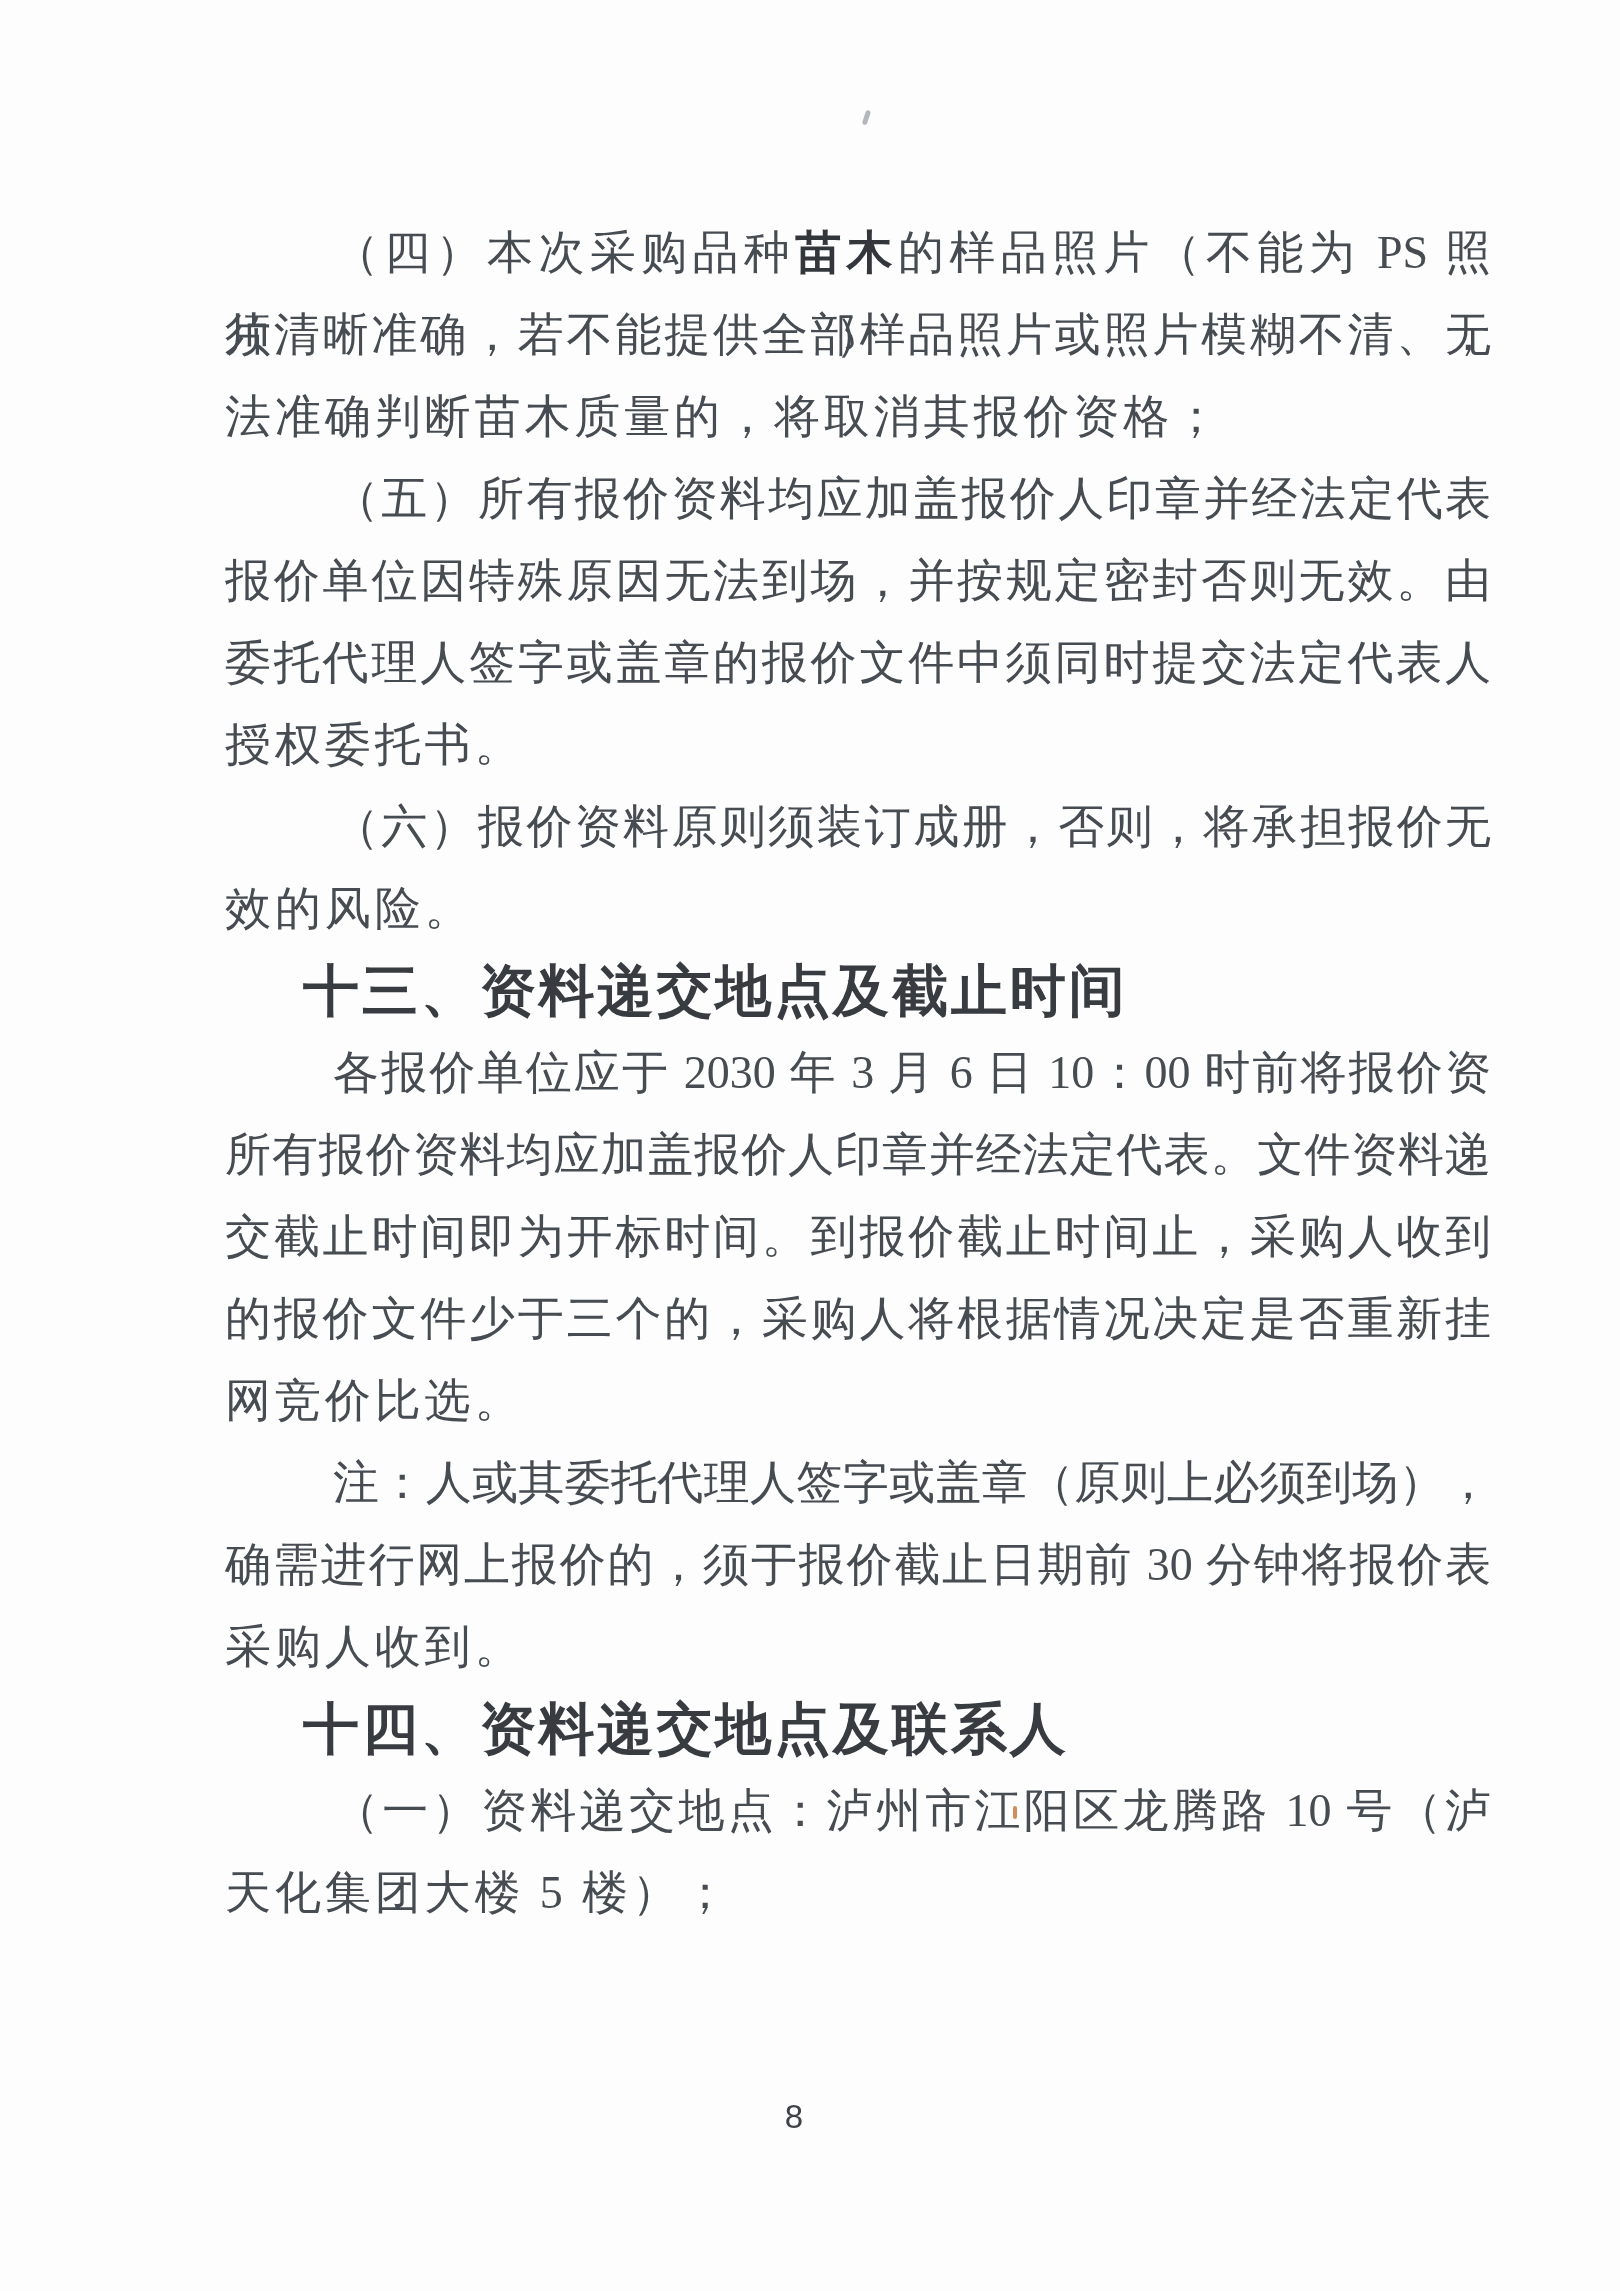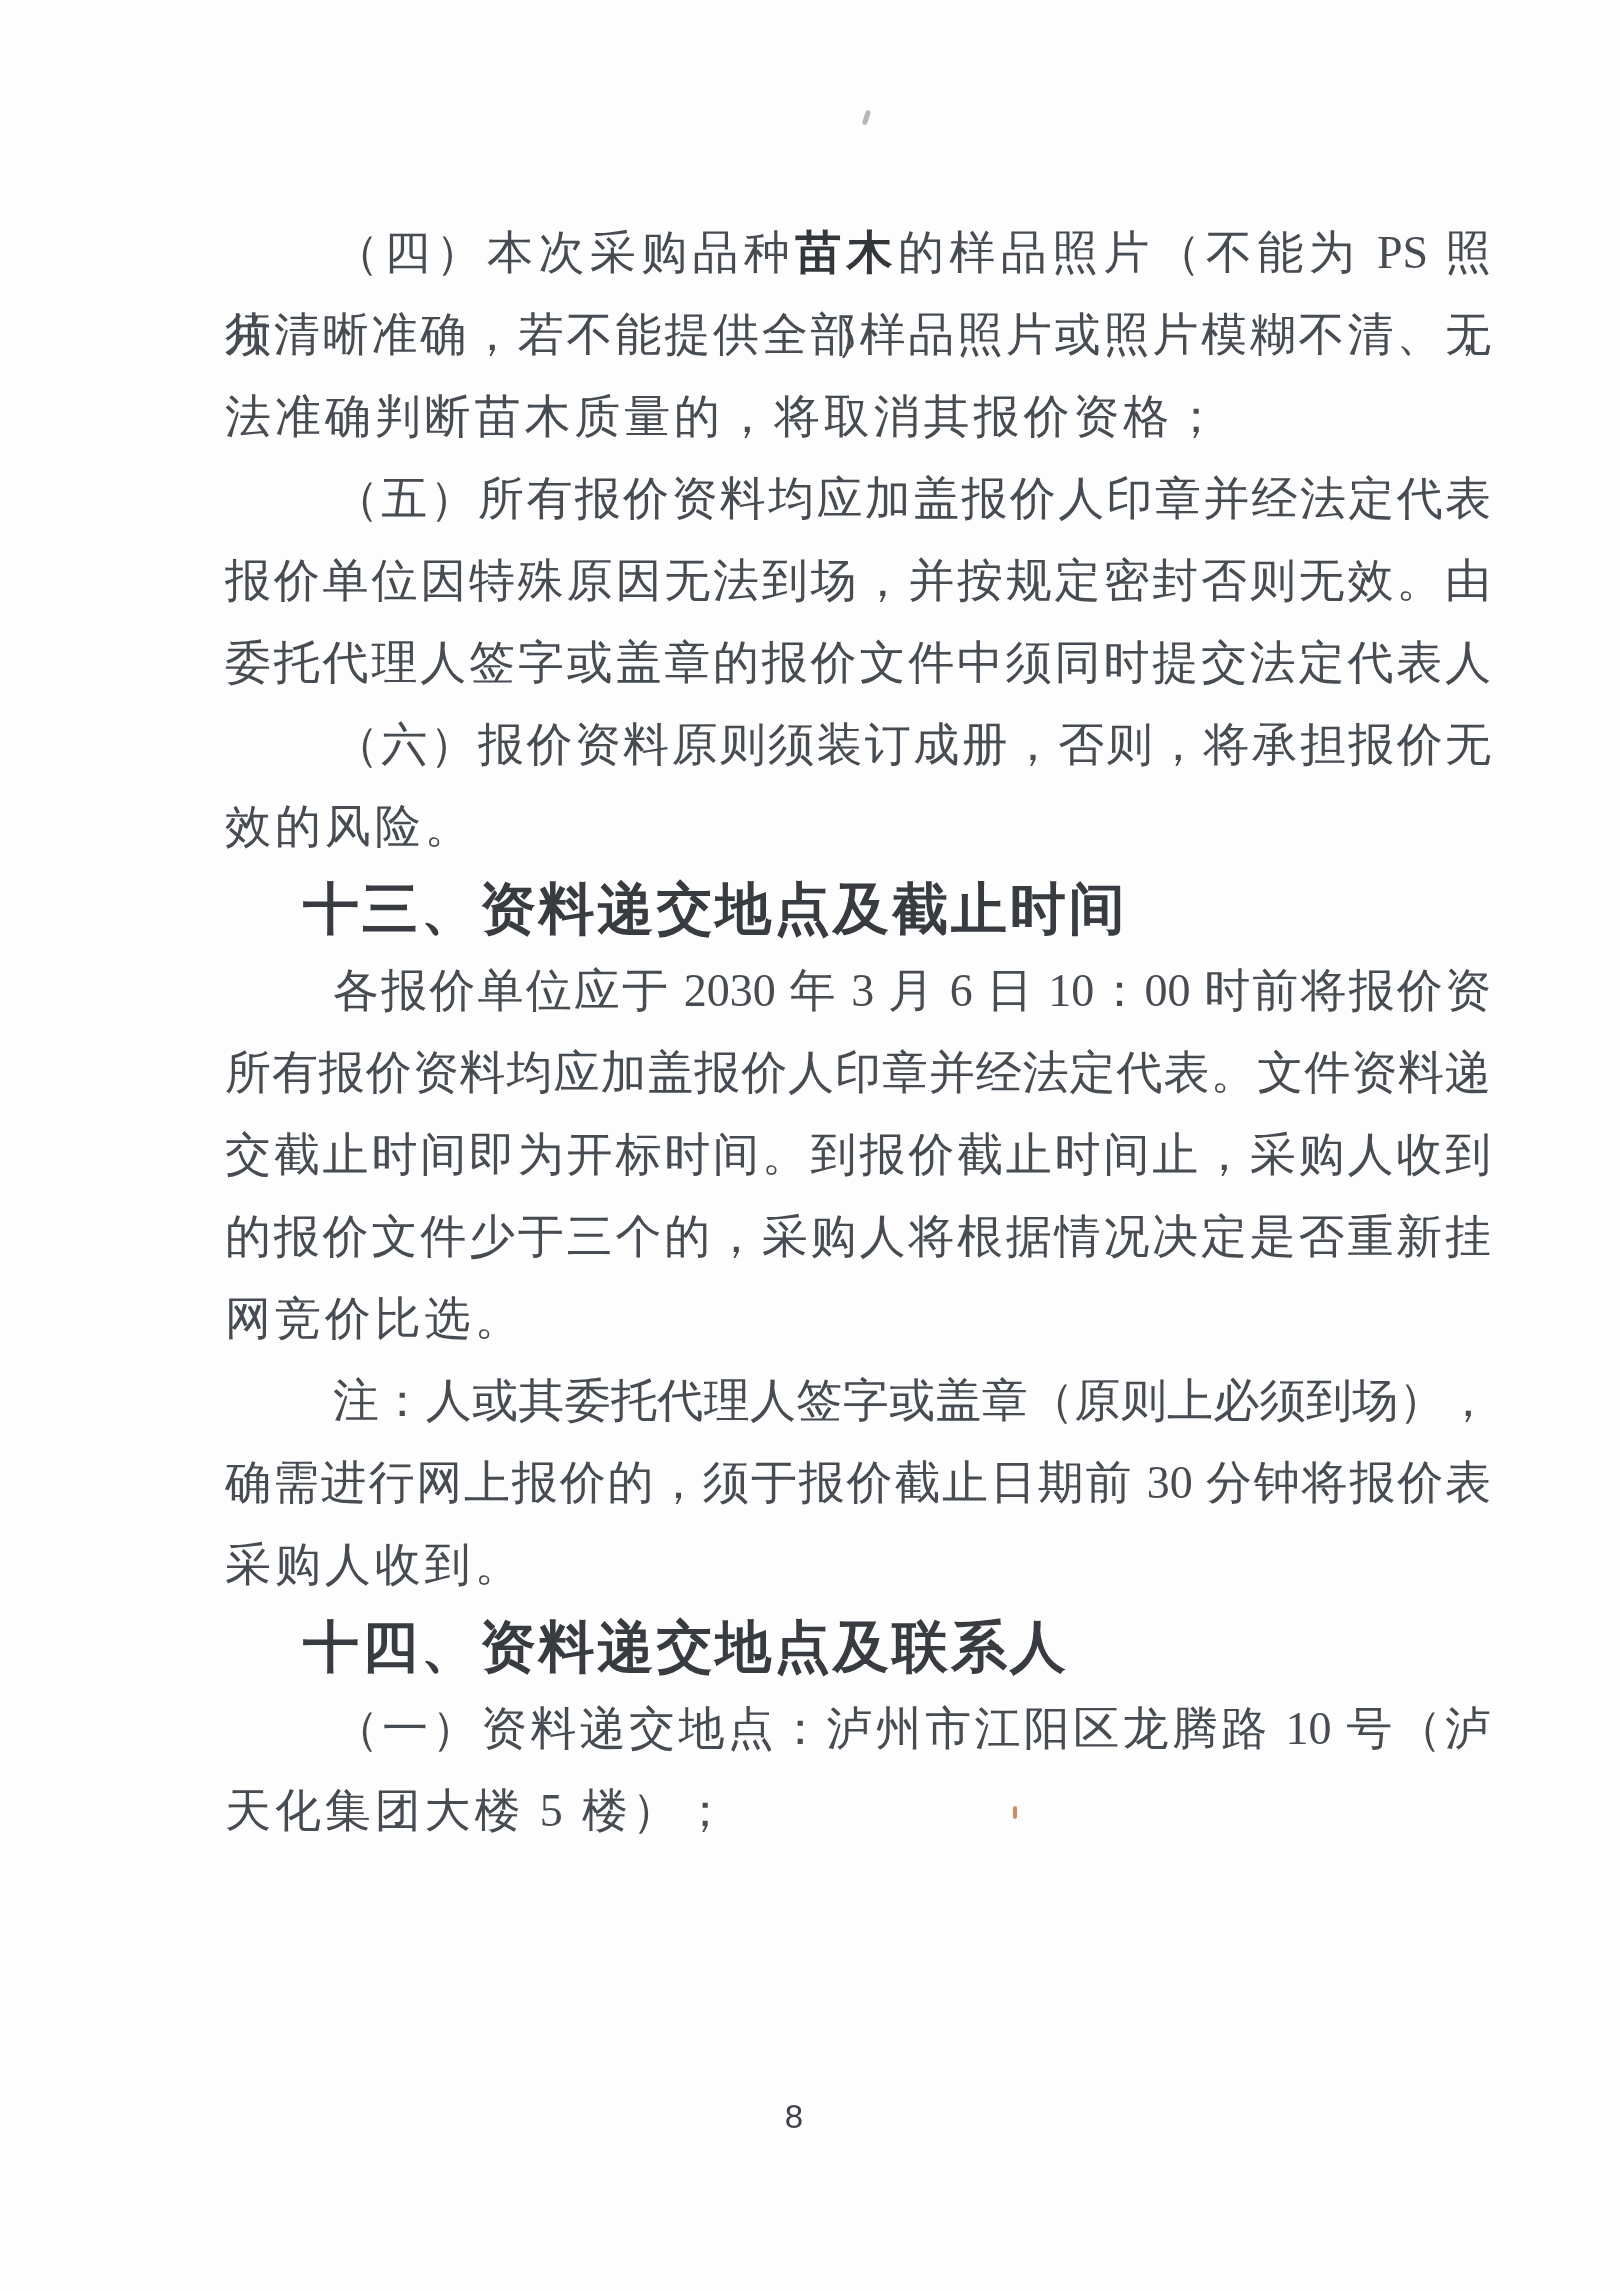--- a/index.html
+++ b/index.html
@@ -94,20 +94,21 @@
   <div class="textblock">
 
     <div class="line justify indent"><span>（四）本次采购品种</span><span class="bold-seg">苗木</span><span>的样品照片（不能为 PS 照片），</span></div>
 
     <div class="line justify">须清晰准确，若不能提供全部样品照片或照片模糊不清、无</div>
     <div class="line">法准确判断苗木质量的，将取消其报价资格；</div>
 
     <div class="line justify indent">（五）所有报价资料均应加盖报价人印章并经法定代表</div>
     <div class="line justify">报价单位因特殊原因无法到场，并按规定密封否则无效。由</div>
     <div class="line justify">委托代理人签字或盖章的报价文件中须同时提交法定代表人</div>
+    <div class="line">授权委托书。</div>
 
     <div class="line justify indent">（六）报价资料原则须装订成册，否则，将承担报价无</div>
     <div class="line">效的风险。</div>
 
     <div class="line heading">十三、资料递交地点及截止时间</div>
 
     <div class="line justify indent">各报价单位应于 2030 年 3 月 6 日 10：00 时前将报价资</div>
     <div class="line justify">所有报价资料均应加盖报价人印章并经法定代表。文件资料递</div>
     <div class="line justify">交截止时间即为开标时间。到报价截止时间止，采购人收到</div>
     <div class="line justify">的报价文件少于三个的，采购人将根据情况决定是否重新挂</div>

